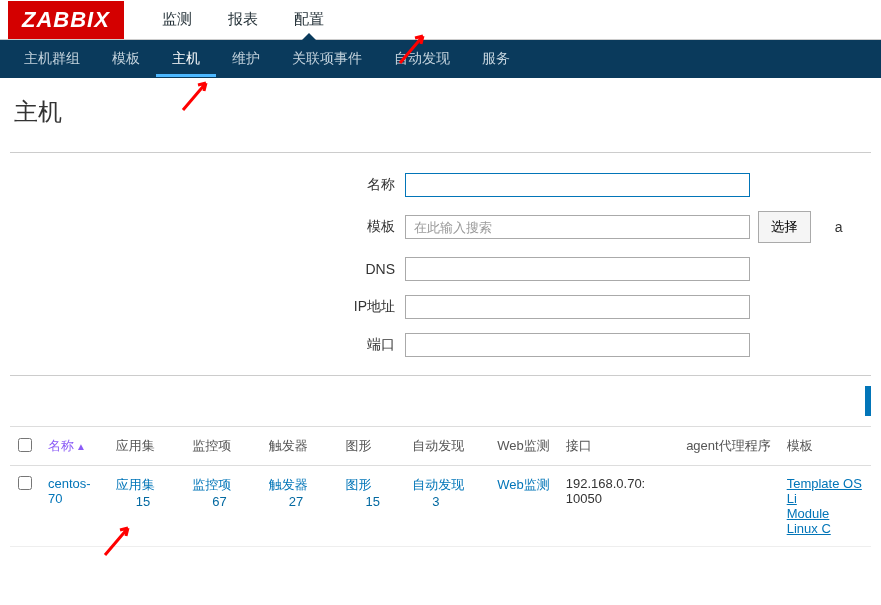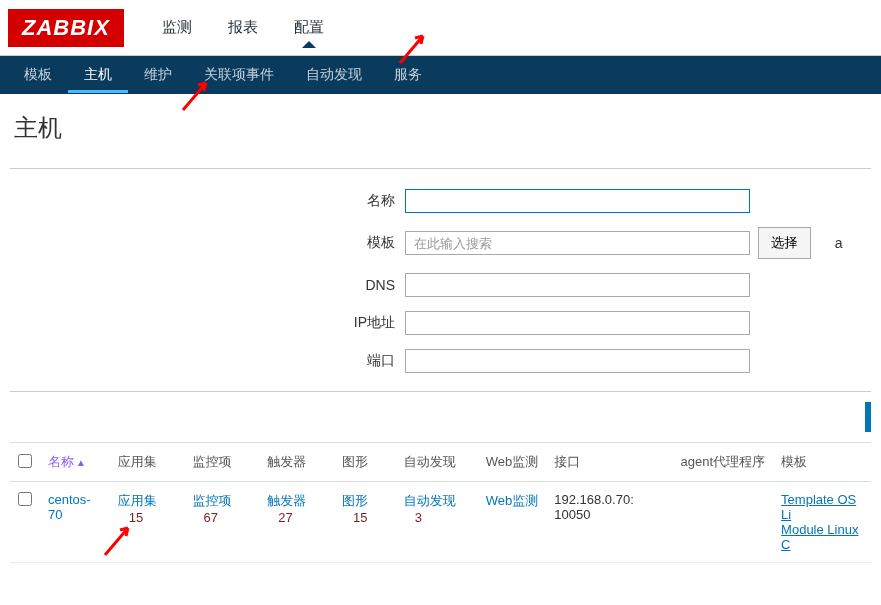--- a/index.html
+++ b/index.html
@@ -1,18 +1,18 @@
 <!DOCTYPE html>
 <html><head>
   <meta charset="utf-8">
   <style>
     * { margin: 0; padding: 0; box-sizing: border-box; }
     body { font-family: Arial, "Microsoft YaHei", sans-serif; font-size: 14px; color: #333; width: 881px; overflow: hidden; }
     
-    .top-header { display: flex; align-items: center; height: 56px; background: #fff; border-bottom: 1px solid #ccc; }
+    .top-header { display: flex; align-items: center; height: 40px; background: #fff; border-bottom: 1px solid #ccc; }
     .logo { background: #D40000; color: #fff; font-size: 22px; font-weight: bold; padding: 6px 14px; margin: 0 20px 0 8px; letter-spacing: 1px; font-style: italic; }
     .top-nav { display: flex; }
     .top-nav-item { padding: 10px 18px; color: #1f2c33; cursor: pointer; font-size: 15px; position: relative; text-align: right; }
     .top-nav-item.active::after { content: ''; position: absolute; bottom: -1px; left: 50%; transform: translateX(-50%); width: 0; height: 0; border-left: 7px solid transparent; border-right: 7px solid transparent; border-bottom: 7px solid #0a3a5c; }
     
     .sub-nav { background: #0a3a5c; display: flex; height: 38px; align-items: center; padding-left: 8px; }
     .sub-nav-item { color: #c5d4de; padding: 9px 16px; cursor: pointer; font-size: 14px; }
     .sub-nav-item.active { color: #fff; border-bottom: 3px solid #4db8ff; padding-bottom: 6px; }
     
     .page-title { font-size: 24px; color: #333; padding: 18px 14px 24px; font-weight: normal; }
@@ -29,38 +29,39 @@
     .action-bar { display: flex; justify-content: flex-end; padding: 10px 0 10px; margin: 0 10px; }
     .action-btn { background: #0275b8; height: 30px; width: 6px; }
     
     .table-wrap { margin: 0 10px; }
     .host-table { width: 100%; border-collapse: collapse; }
     .host-table th { text-align: left; font-weight: normal; color: #555; padding: 10px 8px; border-top: 1px solid #ddd; border-bottom: 1px solid #ddd; font-size: 13px; white-space: nowrap; }
     .host-table th.sortable { color: #8b5cf6; cursor: pointer; }
     .host-table td { padding: 10px 8px; vertical-align: top; font-size: 13px; border-bottom: 1px solid #eee; }
     .link { color: #0275b8; cursor: pointer; }
     .link.underline { text-decoration: underline; }
-    .count { color: #7f1d1d; margin-left: 11px; }
+    .count { color: #0369a1; margin-left: 20px; }
     .checkbox { width: 14px; height: 14px; }
     .sort-arrow { font-size: 10px; margin-left: 2px; }
     .arrow-svg { position: absolute; pointer-events: none; z-index: 10; }
   </style>
 </head>
 <body>
 
 <div class="top-header">
   <div class="logo">ZABBIX</div>
   <div class="top-nav">
     <div class="top-nav-item">监测</div>
     <div class="top-nav-item">报表</div>
     <div class="top-nav-item active">配置</div>
   </div>
 </div>
 
 <div class="sub-nav">
+  <div class="sub-nav-item">主机群组</div>
   <div class="sub-nav-item">模板</div>
   <div class="sub-nav-item active">主机</div>
   <div class="sub-nav-item">维护</div>
   <div class="sub-nav-item">关联项事件</div>
   <div class="sub-nav-item">自动发现</div>
   <div class="sub-nav-item">服务</div>
 </div>
 
 <h1 class="page-title">主机</h1>
 

